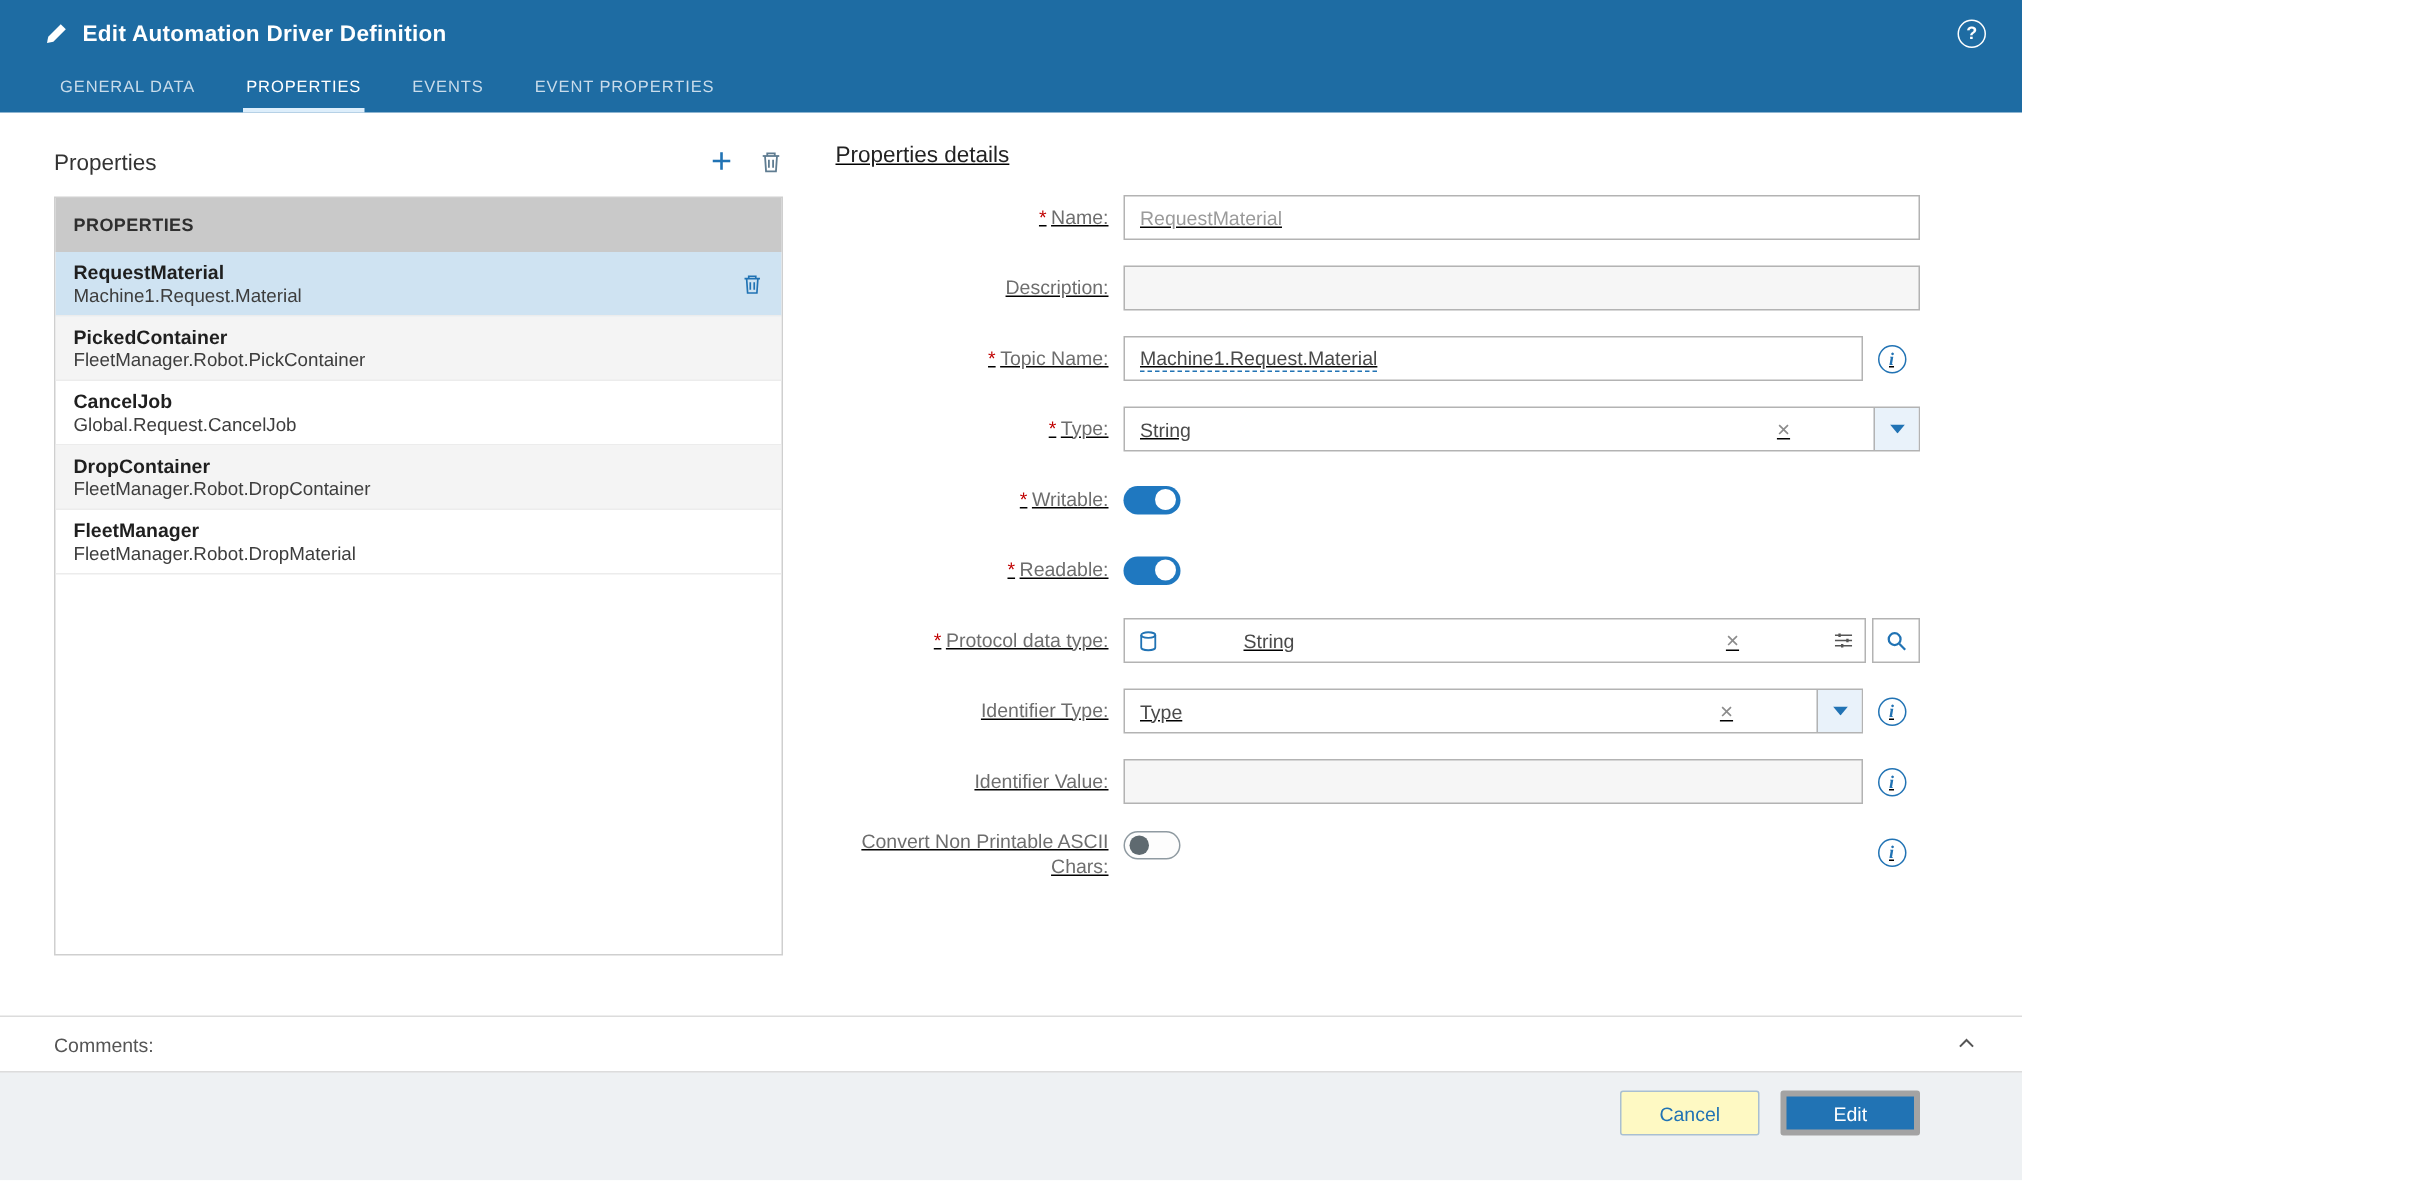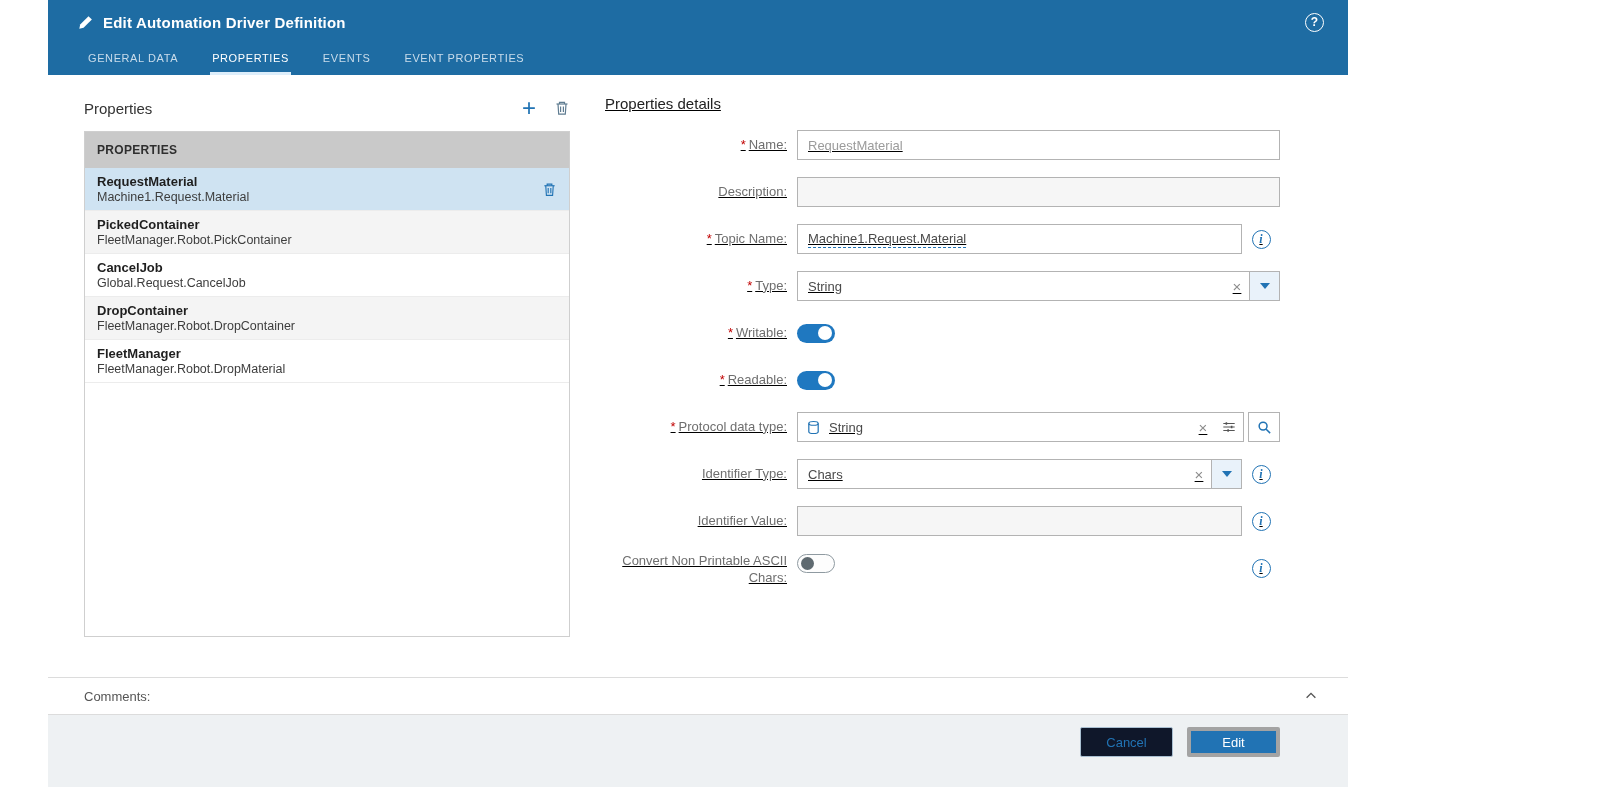--- a/index.html
+++ b/index.html
@@ -1,18 +1,18 @@
 <!DOCTYPE html>
 <html><head>
 <meta charset="utf-8">
 <style>
   * { box-sizing: border-box; }
   html, body { margin: 0; padding: 0; background: #fff; }
   body { font-family: "Liberation Sans", sans-serif; }
-  .app { width: 1348px; height: 787px; display: flex; flex-direction: column; background: #fff; overflow: hidden; padding-left: 48px; }
+  .app { width: 1348px; height: 787px; display: flex; flex-direction: column; background: #fff; overflow: hidden; }
 
   
   header { background: #1e6ca3; color: #fff; flex: none; }
   .title-row { height: 44px; display: flex; align-items: center; padding: 0 24px 0 30px; }
   .pencil { display: flex; margin-right: 10px; }
   .app-title { font-size: 15px; font-weight: 600; letter-spacing: .2px; }
   .help-btn { margin-left: auto; width: 19px; height: 19px; border: 1.5px solid #fff; border-radius: 50%;
               display: flex; align-items: center; justify-content: center; font-size: 12px; font-weight: 700; cursor: pointer; }
   .tabs { display: flex; height: 31px; padding-left: 38px; gap: 30px; }
   .tab { display: flex; align-items: center; font-size: 11px; letter-spacing: .6px; color: #c9dcEB; color: #c9dceb;
@@ -51,21 +51,21 @@
   .f-icon { width: 38px; flex: none; display: flex; align-items: center; justify-content: center; }
   .form-row.top .f-icon { padding-top: 6px; }
 
   .tb { height: 30px; width: 100%; border: 1px solid #b3b3b3; background: #fff; font-family: inherit;
         font-size: 13px; color: #4a4a4a; padding: 0 10px; outline: none; border-radius: 0; }
   .tb.ro { color: #9b9b9b; }
   .tb.filled { background: #f6f6f6; }
   .tb-div { height: 30px; width: 100%; border: 1px solid #b3b3b3; background: #fff; display: flex; align-items: center; padding: 0 10px; }
   .dashed { font-size: 13px; color: #4a4a4a; border-bottom: 1px dashed #2173b4; padding-bottom: 1px; }
 
-  .combo { flex: 1; height: 30px; border: 1px solid #b3b3b3; background: #fff; display: flex; align-items: center; min-width: 0; }
+  .combo { flex: 1; height: 30px; border: 1px solid #b3b3b3; background: #fff; display: flex; align-items: center; min-width: 0; gap: 48px; }
   .combo .val { flex: 1; padding: 0 10px; font-size: 13px; color: #4a4a4a; white-space: nowrap; overflow: hidden; }
   .combo .lead-icon { display: flex; margin-left: 8px; }
   .combo .lead-icon + .val { padding-left: 8px; }
   .combo .clear { width: 24px; text-align: center; color: #8c8c8c; font-size: 15px; cursor: pointer; flex: none; }
   .combo .opts { width: 28px; display: flex; justify-content: center; color: #555; cursor: pointer; flex: none; }
   .combo .dd { width: 30px; height: 100%; border-left: 1px solid #b3b3b3; background: #e9f2fa;
                display: flex; align-items: center; justify-content: center; cursor: pointer; flex: none; }
   .sq-btn { width: 32px; height: 30px; flex: none; margin-left: 4px; border: 1px solid #b3b3b3; background: #fff;
             display: flex; align-items: center; justify-content: center; padding: 0; cursor: pointer; }
 
@@ -80,21 +80,21 @@
           font-family: "Liberation Serif", serif; font-style: italic; font-weight: 700; font-size: 12px; }
 
   
   .comments-bar { flex: none; height: 37px; border-top: 1px solid #dcdcdc; display: flex; align-items: center;
                   padding: 0 30px 0 36px; font-size: 13px; color: #555; background: #fff; }
   .comments-chevron { margin-left: auto; display: flex; color: #555; cursor: pointer; }
   footer { flex: none; height: 73px; border-top: 1px solid #dcdcdc; background: #eef1f3;
            display: flex; justify-content: flex-end; align-items: flex-start; gap: 14px; padding: 12px 68px 0 0; }
   .btn { height: 30px; min-width: 93px; padding: 0 18px; font-size: 13px; font-family: inherit; border-radius: 2px;
          display: flex; align-items: center; justify-content: center; cursor: pointer; }
-  .btn-cancel { background: #0f172a; border: 1px solid #a9bfd1; color: #2173b4; }
+  .btn-cancel { background: #fef9c3; border: 1px solid #a9bfd1; color: #2173b4; }
   .btn-edit { background: #2173b4; border: 4px solid #a3a3a3; color: #fff; }
 </style>
 </head>
 <body>
 
 <div class="app">
 
   <header>
     <div class="title-row">
       <span class="pencil">
@@ -258,21 +258,21 @@
                 <path d="M9.8 9.8L14 14"></path>
             </svg>
           </button>
         </div>
       </div>
 
       <div class="form-row">
         <label class="f-label"><span>Identifier Type:</span></label>
         <div class="f-field">
           <div class="combo">
-            <span class="val">Chars</span>
+            <span class="val">Type</span>
             <span class="clear">×</span>
             <span class="dd">
               <svg width="10" height="6" viewBox="0 0 10 6">
                   <path d="M0 0h10L5 6z" fill="#2173b4"></path>
                 </svg>
             </span>
           </div>
         </div>
         <div class="f-icon">
             <span class="info">i</span>

